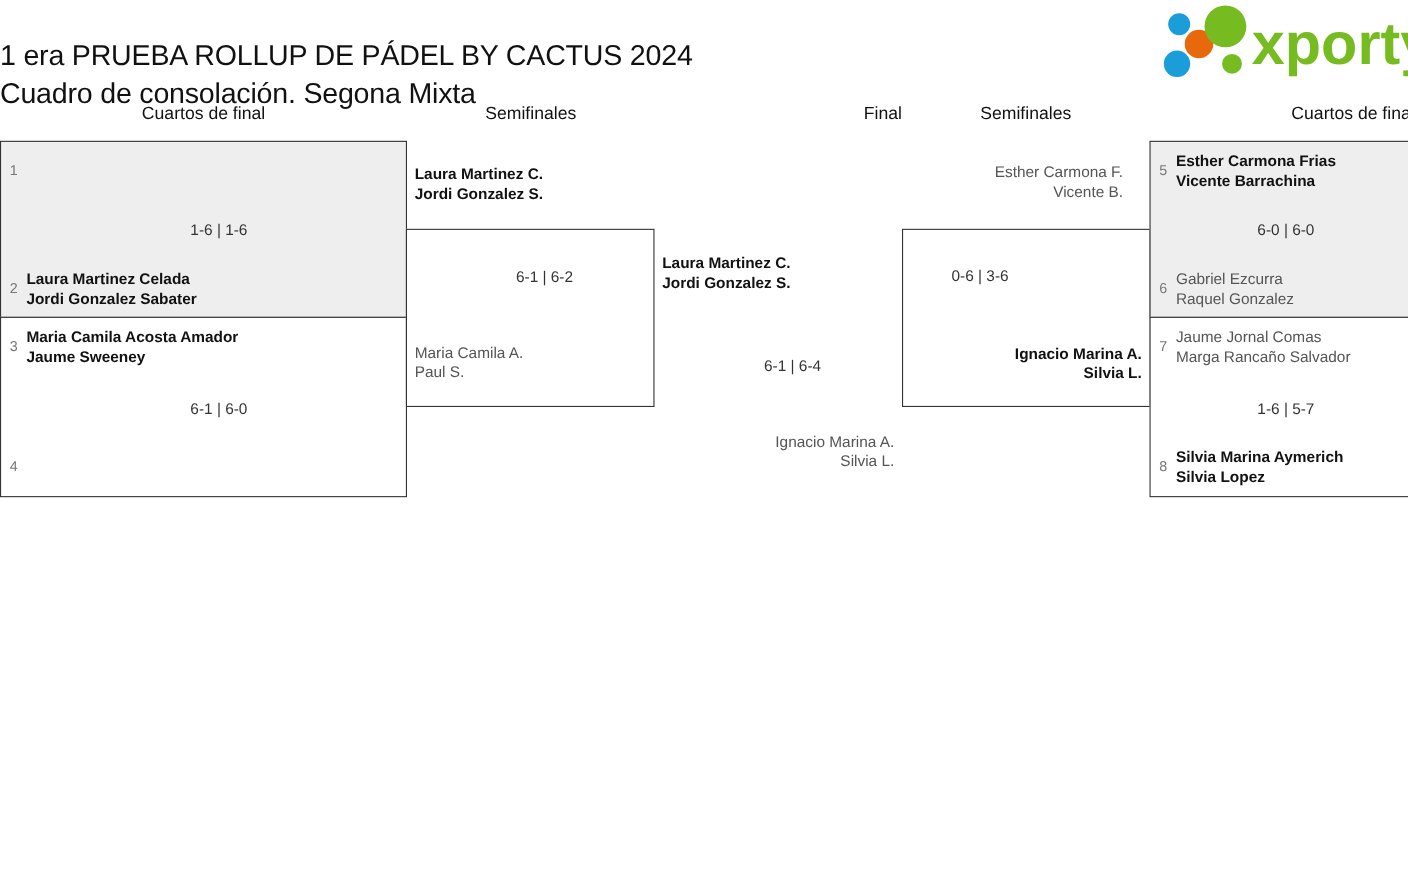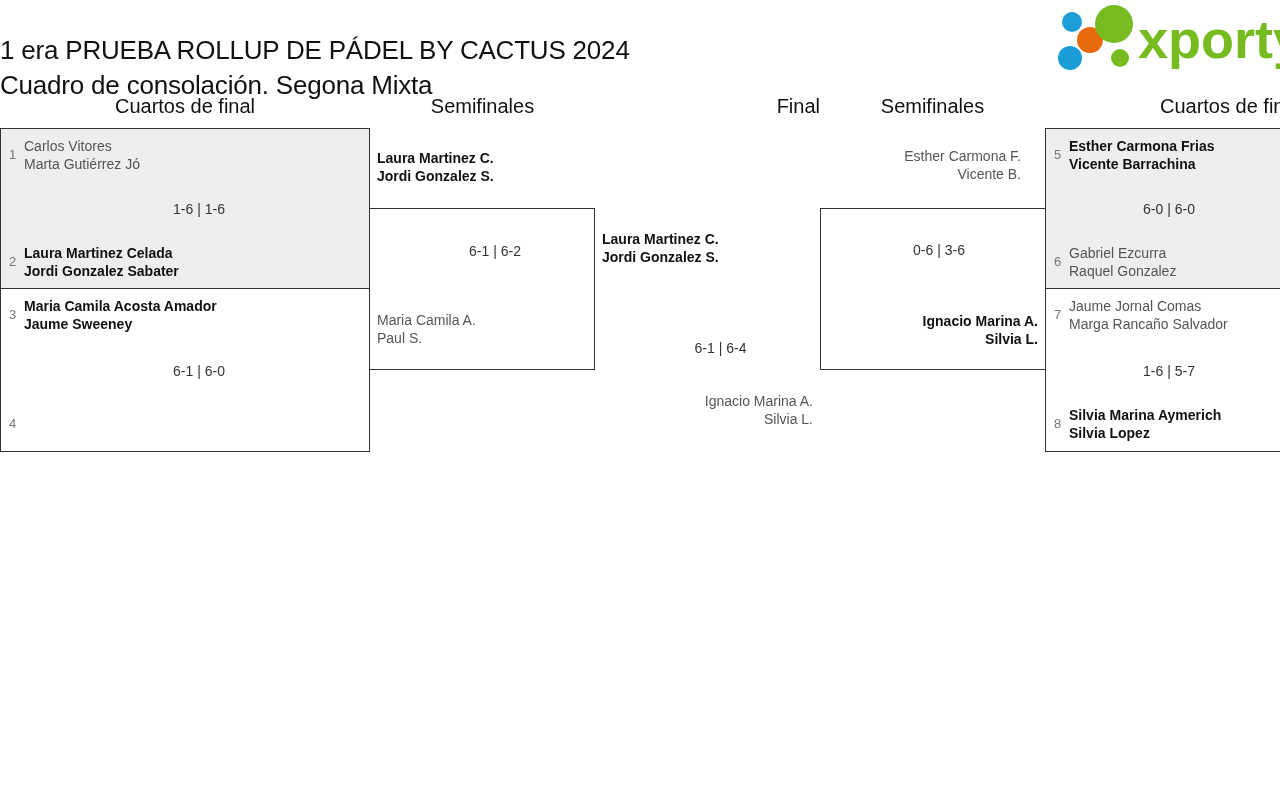--- a/index.html
+++ b/index.html
@@ -24,21 +24,21 @@
 
   .logo {
     position: absolute; right: 0; top: 2px;
     width: 230px; height: 70px;
   }
 
   
   .round-headers { position: absolute; left: 0; top: 95px; width: 1280px; height: 26px; }
   .round-header {
     position: absolute; top: 0; text-align: center;
-    font-size: 20px; color: #111111; white-space: nowrap;
+    font-size: 16px; color: #111111; white-space: nowrap;
   }
 
   
   .bracket { position: absolute; left: 0; top: 0; width: 1280px; height: 796px; }
 
   .match {
     position: absolute;
     border: 1px solid #333333;
     background: #ffffff;
   }
@@ -105,24 +105,20 @@
     <div class="round-header" style="left:595px; width:225px;text-align:right;">Final</div>
     <div class="round-header" style="left:820px; width:225px;">Semifinales</div>
     <div class="round-header" style="left:1045px; width:370px;">Cuartos de final</div>
   </div>
 
   <div class="bracket">
 
     <div class="match shaded" style="left:0px; top:128px; width:370px; height:161px;">
       <div class="team loser" style="left:6px; top:8px;">
         <span class="seed">1</span>
-        <span class="names">
-          <span class="n">Carlos Vitores</span>
-          <span class="n">Marta Gutiérrez Jó</span>
-        </span>
       </div>
       <div class="score center" style="left:0px; top:72px; width:370px;">1-6 | 1-6</div>
       <div class="team winner" style="left:6px; top:115px;">
         <span class="seed">2</span>
         <span class="names">
           <span class="n">Laura Martinez Celada</span>
           <span class="n">Jordi Gonzalez Sabater</span>
         </span>
       </div>
     </div>
@@ -156,36 +152,36 @@
       </span>
     </div>
 
     <div class="match no-box" style="left:595px; top:208px; width:225px; height:162px;"></div>
     <div class="team winner" style="left:602px; top:230px;">
       <span class="names">
         <span class="n">Laura Martinez C.</span>
         <span class="n">Jordi Gonzalez S.</span>
       </span>
     </div>
-    <div class="score center" style="left:595px; top:340px; width:225px;">6-1 | 6-4</div>
+    <div class="score center" style="left:595px; top:324px; width:225px;">6-1 | 6-4</div>
     <div class="team loser right" style="left:595px; top:392px; width:218px;">
       <span class="names">
         <span class="n">Ignacio Marina A.</span>
         <span class="n">Silvia L.</span>
       </span>
     </div>
 
     <div class="match" style="left:820px; top:208px; width:226px; height:162px;"></div>
     <div class="team loser right" style="left:803px; top:147px; width:218px;">
       <span class="names">
         <span class="n">Esther Carmona F.</span>
         <span class="n">Vicente B.</span>
       </span>
     </div>
-    <div class="score center" style="left:820px; top:242px; width:212px;">0-6 | 3-6</div>
+    <div class="score center" style="left:772px; top:242px; width:212px;">0-6 | 3-6</div>
     <div class="team winner right" style="left:820px; top:312px; width:218px;">
       <span class="names">
         <span class="n">Ignacio Marina A.</span>
         <span class="n">Silvia L.</span>
       </span>
     </div>
 
     <div class="match shaded" style="left:1045px; top:128px; width:370px; height:161px;">
       <div class="team winner" style="left:6px; top:8px;">
         <span class="seed">5</span>

